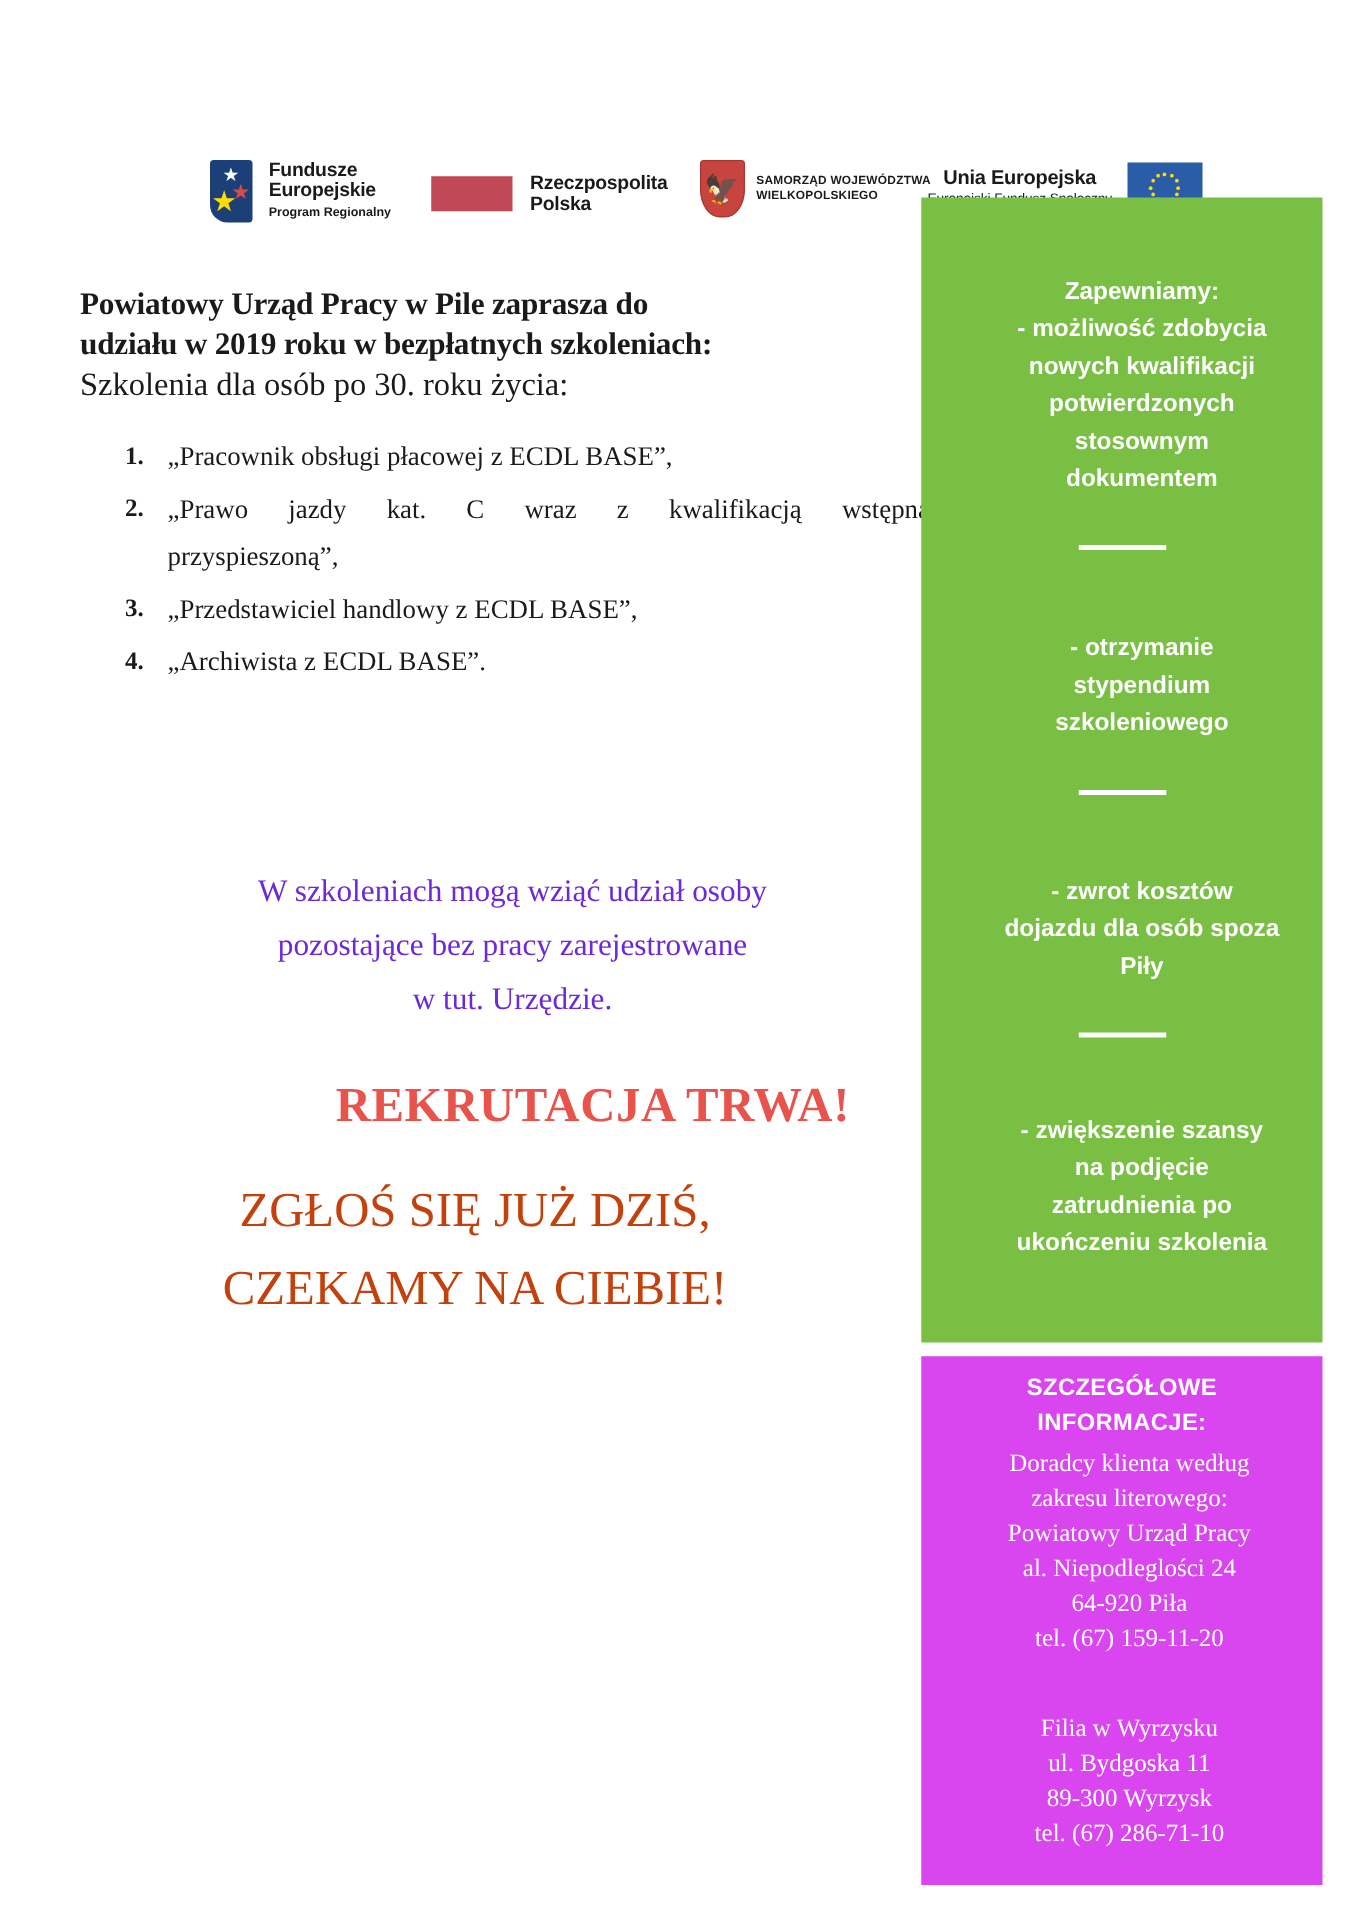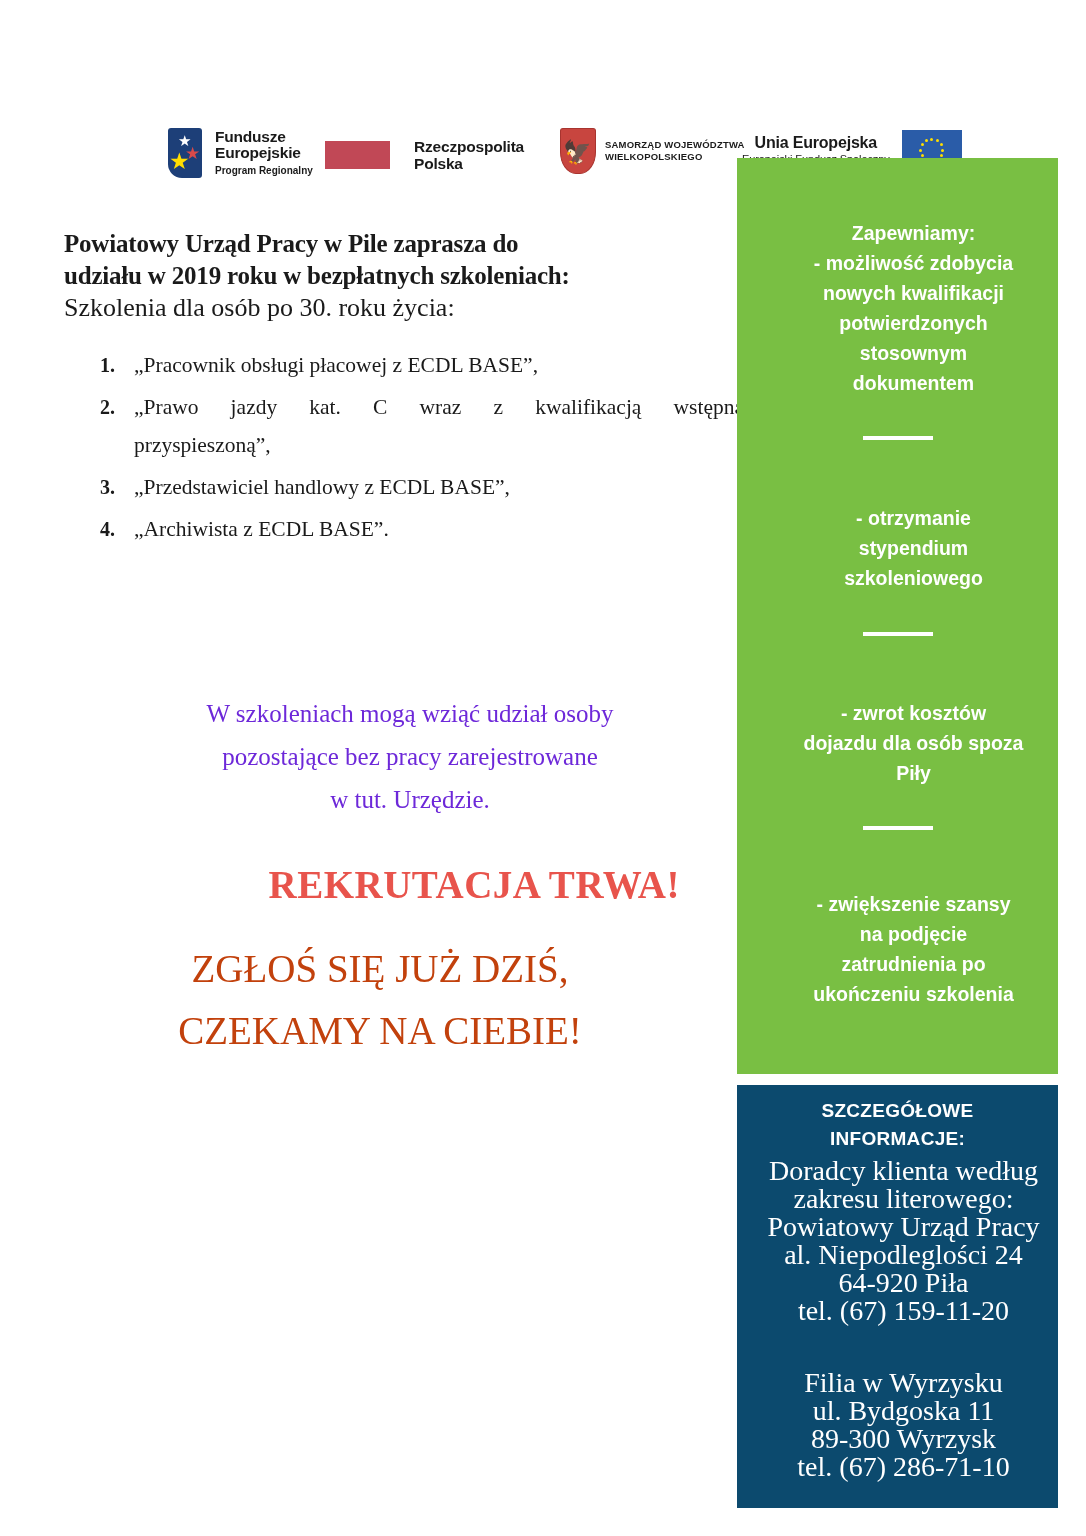--- a/index.html
+++ b/index.html
@@ -25,21 +25,21 @@
     background:#1d3f78;border-radius:3px 3px 3px 14px;}
   .fe-star-w{position:absolute;left:10px;top:6px;width:0;height:0;
     color:#fff;font-size:15px;line-height:15px;}
   .fe-star-y{position:absolute;left:1px;top:22px;color:#ffdd00;font-size:23px;line-height:23px;}
   .fe-star-r{position:absolute;left:17px;top:17px;color:#d94a4a;font-size:17px;line-height:17px;}
   .fe-txt{font-family:"Liberation Sans",sans-serif;color:#1a1a1a;}
   .fe-l1{font-size:15.5px;font-weight:bold;line-height:16.5px;letter-spacing:-0.2px;}
   .fe-l3{font-size:10px;font-weight:bold;line-height:14px;margin-top:2px;}
 
   
-  .logo-rp{left:325px;top:78px;gap:10px;}
+  .logo-rp{left:345px;top:78px;}
   .rp-flag{width:65px;height:28px;background:#c14856;margin-right:14px;}
   .rp-txt{font-family:"Liberation Sans",sans-serif;font-size:15.5px;
     font-weight:bold;line-height:17px;color:#1a1a1a;letter-spacing:-0.2px;}
 
   
   .logo-sw{left:560px;top:68px;}
   .sw-crest{width:34px;height:44px;margin-right:9px;position:relative;
     background:#c8453f;
     border-radius:3px 3px 16px 16px / 3px 3px 22px 22px;
     border:1px solid #a8342f;
@@ -95,25 +95,25 @@
     left:50%;transform:translateX(-50%);}
   .rule1{top:278px;}
   .g-b2{position:absolute;left:0;top:345px;width:321px;}
   .rule2{top:474px;}
   .g-b3{position:absolute;left:0;top:540px;width:321px;}
   .rule3{top:668px;}
   .g-b4{position:absolute;left:0;top:731px;width:321px;}
 
   
   .pink{position:absolute;left:737px;top:1085px;width:321px;height:423px;
-    background:#0c4a6e;}
+    background:#d946ef;}
   .pink .phead{font-family:"Liberation Sans",sans-serif;color:#ffffff;
     font-weight:bold;text-align:center;font-size:19px;line-height:28px;
     padding-top:12px;letter-spacing:0.3px;}
-  .pink .pbody{color:#ffffff;text-align:center;font-size:28px;line-height:28px;
+  .pink .pbody{color:#ffffff;text-align:center;font-size:20px;line-height:28px;
     padding:4px 10px 0 22px;}
   .pink .pbody .gap{display:block;height:22px;}
 </style>
 </head>
 <body>
 
 <div class="page">
 
   <div class="logobar">
 

